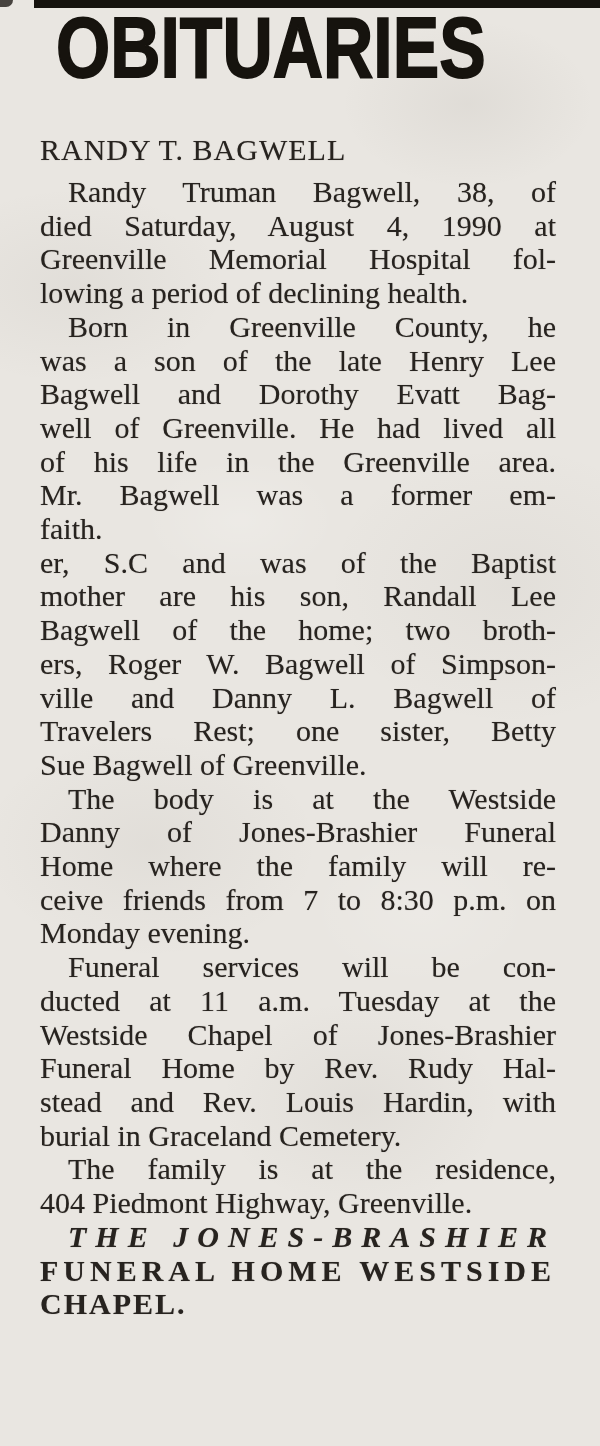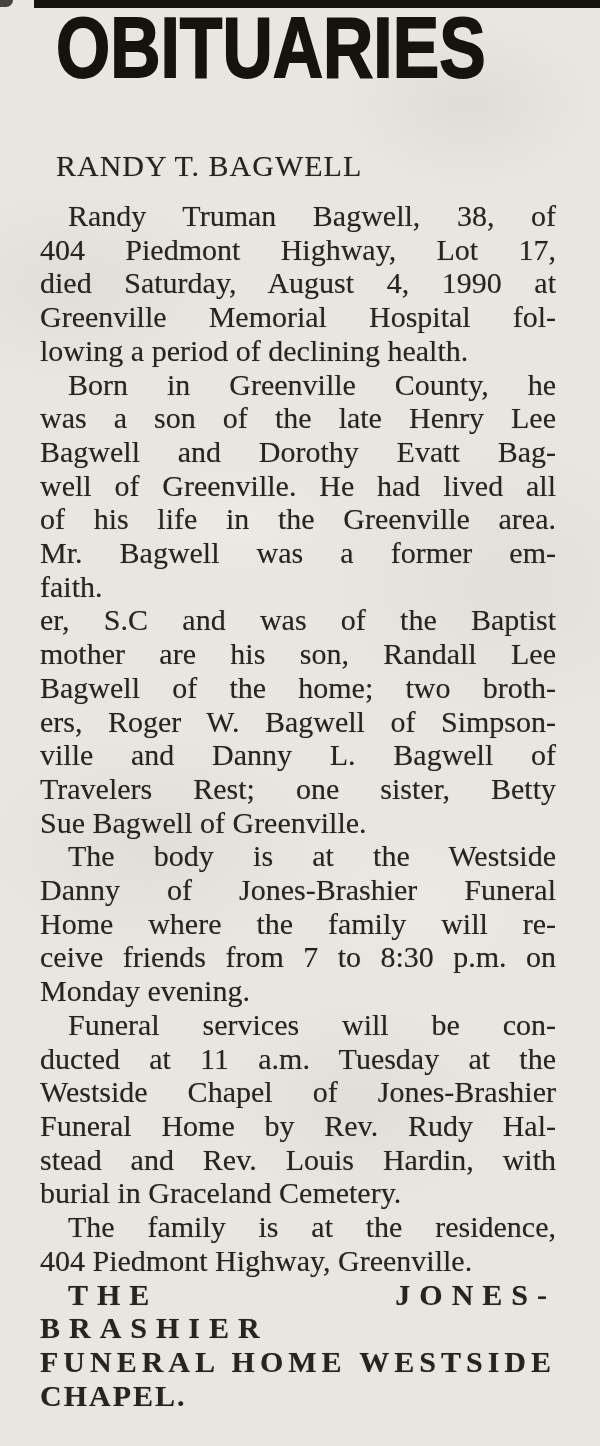--- a/index.html
+++ b/index.html
@@ -42,21 +42,21 @@
     -webkit-text-stroke:1.8px currentColor;
     transform:scaleX(.81);transform-origin:left top;
     white-space:nowrap;
   }
   .article{
     position:absolute;left:40px;top:133px;width:516px;
     color:var(--ink);
     text-shadow:0 0 1px rgba(35,30,25,.35);
   }
   .name{
-    margin:16px;font-weight:400;font-size:30px;line-height:34px;
+    margin:0;font-weight:400;font-size:30px;line-height:34px;
     letter-spacing:1px;white-space:nowrap;
   }
   .body{margin-top:8px;font-size:30px;line-height:33.7px;}
   .line{text-align:justify;text-align-last:justify;}
   .line.indent{text-indent:28px;}
   .line.last{text-align:center;text-align-last:left;}
   .para.bold .line{font-weight:700;}
   .corner-smudge{
     position:absolute;left:0;top:0;width:13px;height:7px;
     background:#2a2622;border-radius:0 0 7px 0;opacity:.85;
@@ -67,21 +67,20 @@
 
 <div class="page">
   <div class="top-bar"></div>
   <h1 class="masthead">OBITUARIES</h1>
 
   <div class="article">
     <h2 class="name">RANDY T. BAGWELL</h2>
     <div class="body">
         <div class="para">
           <div class="line indent">Randy Truman Bagwell, 38, of</div>
-          <div class="line">404 Piedmont Highway, Lot 17,</div>
           <div class="line">died Saturday, August 4, 1990 at</div>
           <div class="line">Greenville Memorial Hospital fol-</div>
           <div class="line last">lowing a period of declining health.</div>
         </div>
         <div class="para">
           <div class="line indent">Born in Greenville County, he</div>
           <div class="line">was a son of the late Henry Lee</div>
           <div class="line">Bagwell and Dorothy Evatt Bag-</div>
           <div class="line">well of Greenville. He had lived all</div>
           <div class="line">of his life in the Greenville area.</div>
@@ -110,21 +109,21 @@
           <div class="line">Westside Chapel of Jones-Brashier</div>
           <div class="line">Funeral Home by Rev. Rudy Hal-</div>
           <div class="line">stead and Rev. Louis Hardin, with</div>
           <div class="line last">burial in Graceland Cemetery.</div>
         </div>
         <div class="para">
           <div class="line indent">The family is at the residence,</div>
           <div class="line last">404 Piedmont Highway, Greenville.</div>
         </div>
         <div class="para bold">
-          <div class="line indent" style="letter-spacing: 9px;">THE JONES-BRASHIER</div>
+          <div class="line indent" style="letter-spacing: 9px; font-style: italic;">THE JONES-BRASHIER</div>
           <div class="line" style="letter-spacing: 5px;">FUNERAL HOME WESTSIDE</div>
           <div class="line last" style="letter-spacing: 2px;">CHAPEL.</div>
         </div>
       </div>
 
   </div>
 
   <div class="corner-smudge"></div>
 </div>
 

